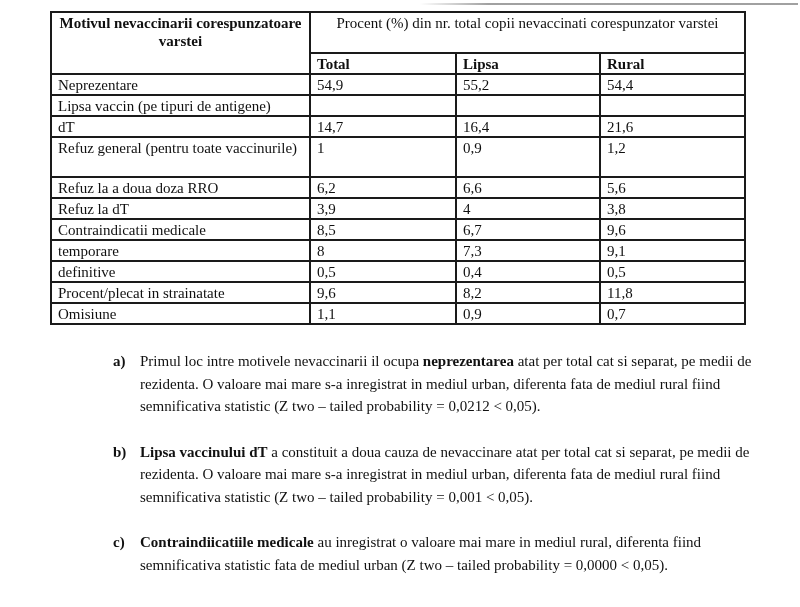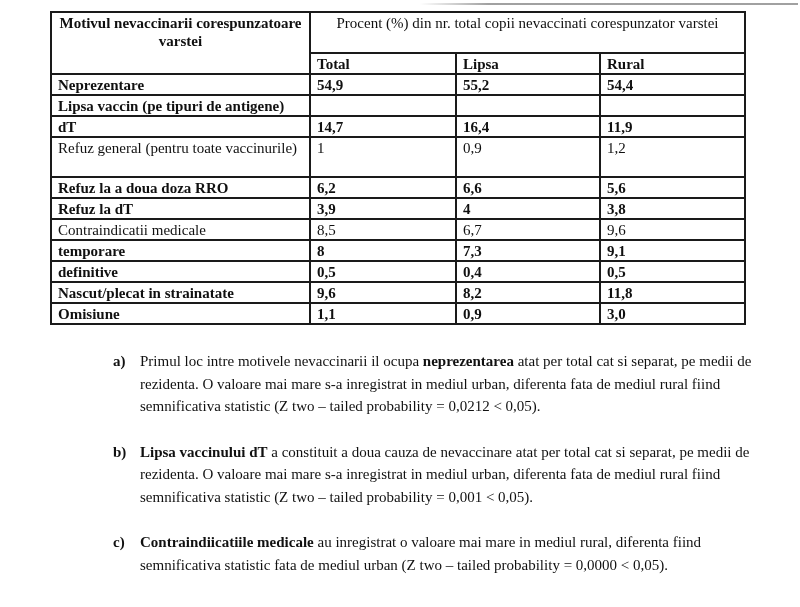--- a/index.html
+++ b/index.html
@@ -29,21 +29,21 @@
   th.rowhead{
     text-align:center;vertical-align:top;padding-top:8px;
     font-weight:bold;line-height:17px;
   }
   th.group-header{
     text-align:center;font-weight:normal;line-height:17px;padding-top:3px;height:38px;
   }
   th.sub-header{
     text-align:left;font-weight:bold;height:17px;line-height:15px;padding-top:2px;margin-top:43px;
   }
-  tr.r-std{height:20px;font-weight:bold;}
+  tr.r-std{height:20px;}
   tr.r-two{height:40px;font-family:Liberation Serif, serif;}
   tr.r-tall{height:16px;}
   td.ind-sm{padding-left:46px;}
   td.ind-md{padding-left:82px;}
   td.ind-lg{padding-left:124px;margin-top:47px;}
   
   .notes{
     position:absolute;left:113px;top:350px;width:655px;
     font-size:15px;line-height:22.5px;
   }
@@ -87,21 +87,21 @@
       <tr class="r-std">
         <td>Lipsa vaccin (pe tipuri de antigene)</td>
         <td></td>
         <td></td>
         <td></td>
       </tr>
       <tr class="r-std">
         <td class="ind-md">dT</td>
         <td>14,7</td>
         <td>16,4</td>
-        <td>11,9</td>
+        <td>21,6</td>
       </tr>
       <tr class="r-two">
         <td>Refuz general (pentru toate vaccinurile)</td>
         <td>1</td>
         <td>0,9</td>
         <td>1,2</td>
       </tr>
       <tr class="r-std">
         <td class="ind-sm">Refuz la a doua doza RRO</td>
         <td>6,2</td>
@@ -126,30 +126,30 @@
         <td>7,3</td>
         <td>9,1</td>
       </tr>
       <tr class="r-std">
         <td class="ind-lg">definitive</td>
         <td>0,5</td>
         <td>0,4</td>
         <td>0,5</td>
       </tr>
       <tr class="r-std">
-        <td>Nascut/plecat in strainatate</td>
+        <td>Procent/plecat in strainatate</td>
         <td>9,6</td>
         <td>8,2</td>
         <td>11,8</td>
       </tr>
       <tr class="r-std">
         <td>Omisiune</td>
         <td>1,1</td>
         <td>0,9</td>
-        <td>3,0</td>
+        <td>0,7</td>
       </tr>
     </tbody>
   </table>
 </div>
 
 <div class="notes">
   <div class="note">
     <span class="note-marker">a)</span>
     <span class="note-body"><span>Primul loc intre motivele nevaccinarii il ocupa </span><b>neprezentarea</b><span> atat per total cat si separat, pe medii de rezidenta. O valoare mai mare s-a inregistrat in mediul urban, diferenta fata de mediul rural fiind semnificativa statistic (Z two – tailed probability = 0,0212 &lt; 0,05).</span></span>
   </div>

